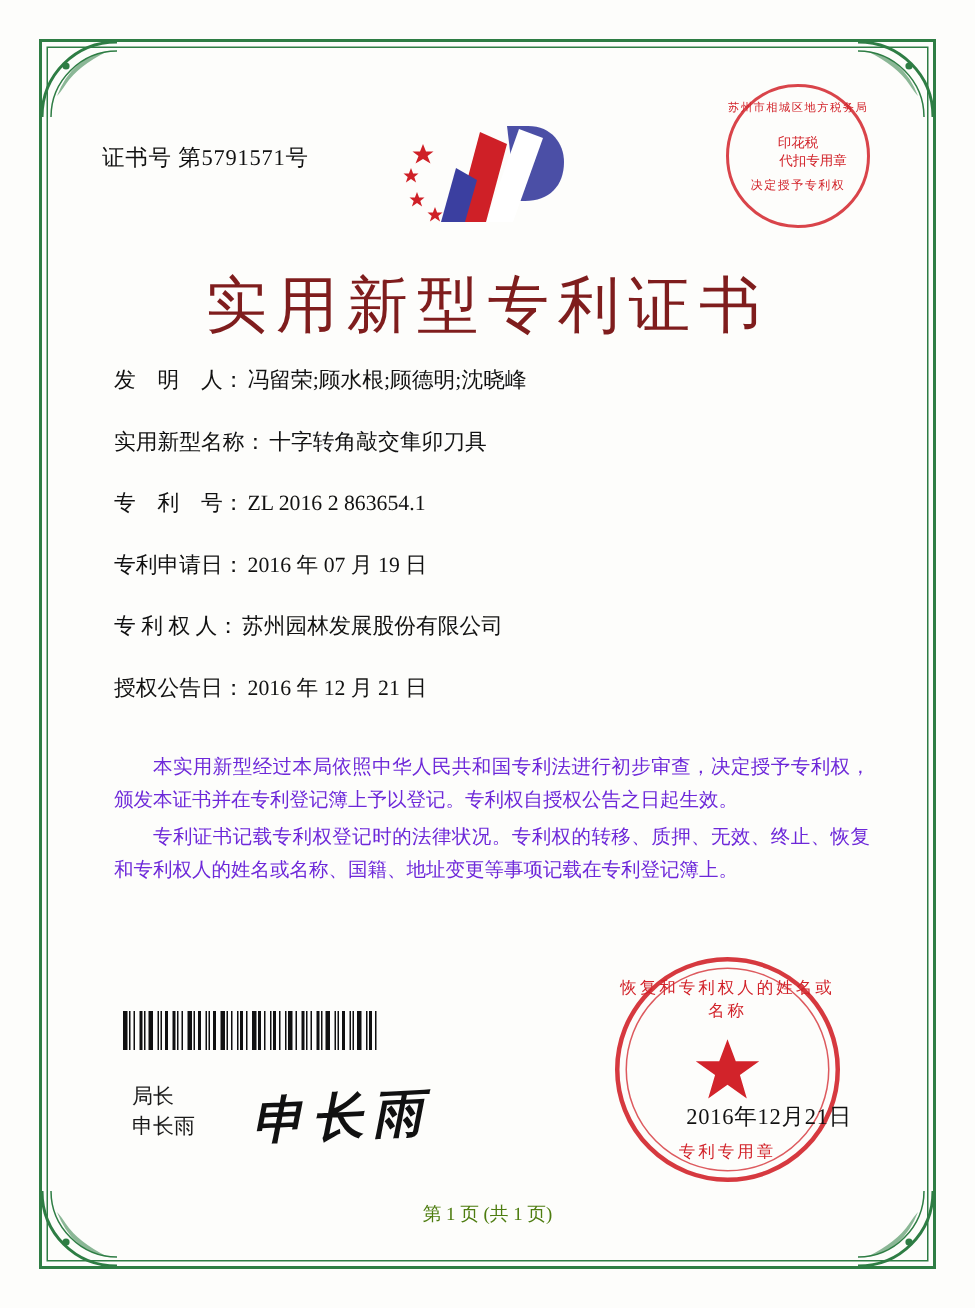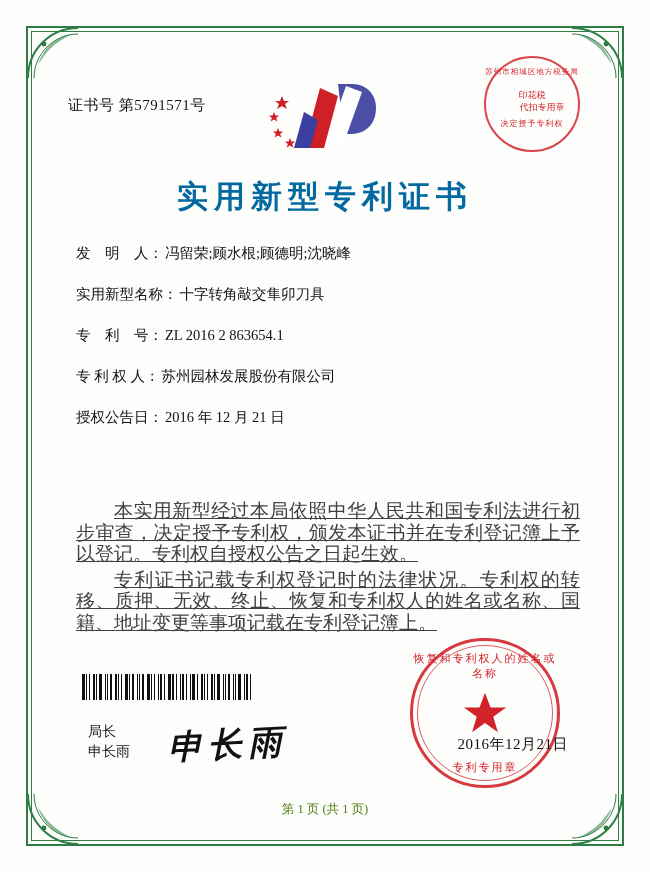--- a/index.html
+++ b/index.html
@@ -86,25 +86,25 @@
     position: absolute;
     left: 50%; top: 28px;
     transform: translateX(-50%);
     width: 130px; height: 84px;
   }
 
   .doc-title {
     position: absolute;
     left: 0; right: 0; top: 128px;
     text-align: center;
-    font-size: 31px;
-    font-weight: bold;
+    font-size: 41px;
+    font-weight: normal;
     letter-spacing: 6px;
     font-family: "Liberation Serif", "DejaVu Serif", serif;
-    color: #0369a1;
+    color: #7f1d1d;
   }
 
   .fields {
     position: absolute;
     left: 28px; right: 20px; top: 196px;
   }
   .field {
     display: flex;
     align-items: baseline;
     margin-bottom: 22px;
@@ -115,25 +115,24 @@
     color: #111;
   }
   .field .val {
     color: #111;
     margin-left: 2px;
   }
 
   .body-text {
     position: absolute;
     left: 28px; right: 22px; top: 452px;
-    font-size: 19px;
+    font-size: 13px;
     line-height: 21.5px;
     text-align: justify;
-    color: #404040;
-    text-decoration: underline;
+    color: #6d28d9;
   }
   .body-text p { margin: 0 0 4px 0; text-indent: 2em; }
 
   
   .barcode {
     position: absolute;
     left: 34px; bottom: 124px;
     width: 175px; height: 26px;
     display: flex;
     align-items: stretch;
@@ -295,20 +294,24 @@
       </div>
       <div class="field">
         <span class="lbl">实用新型名称：</span>
         <span class="val">十字转角敲交隼卯刀具</span>
       </div>
       <div class="field">
         <span class="lbl">专　利　号：</span>
         <span class="val">ZL 2016 2 863654.1</span>
       </div>
       <div class="field">
+        <span class="lbl">专利申请日：</span>
+        <span class="val">2016 年 07 月 19 日</span>
+      </div>
+      <div class="field">
         <span class="lbl">专 利 权 人：</span>
         <span class="val">苏州园林发展股份有限公司</span>
       </div>
       <div class="field">
         <span class="lbl">授权公告日：</span>
         <span class="val">2016 年 12 月 21 日</span>
       </div>
     </div>
 
     <div class="body-text">

